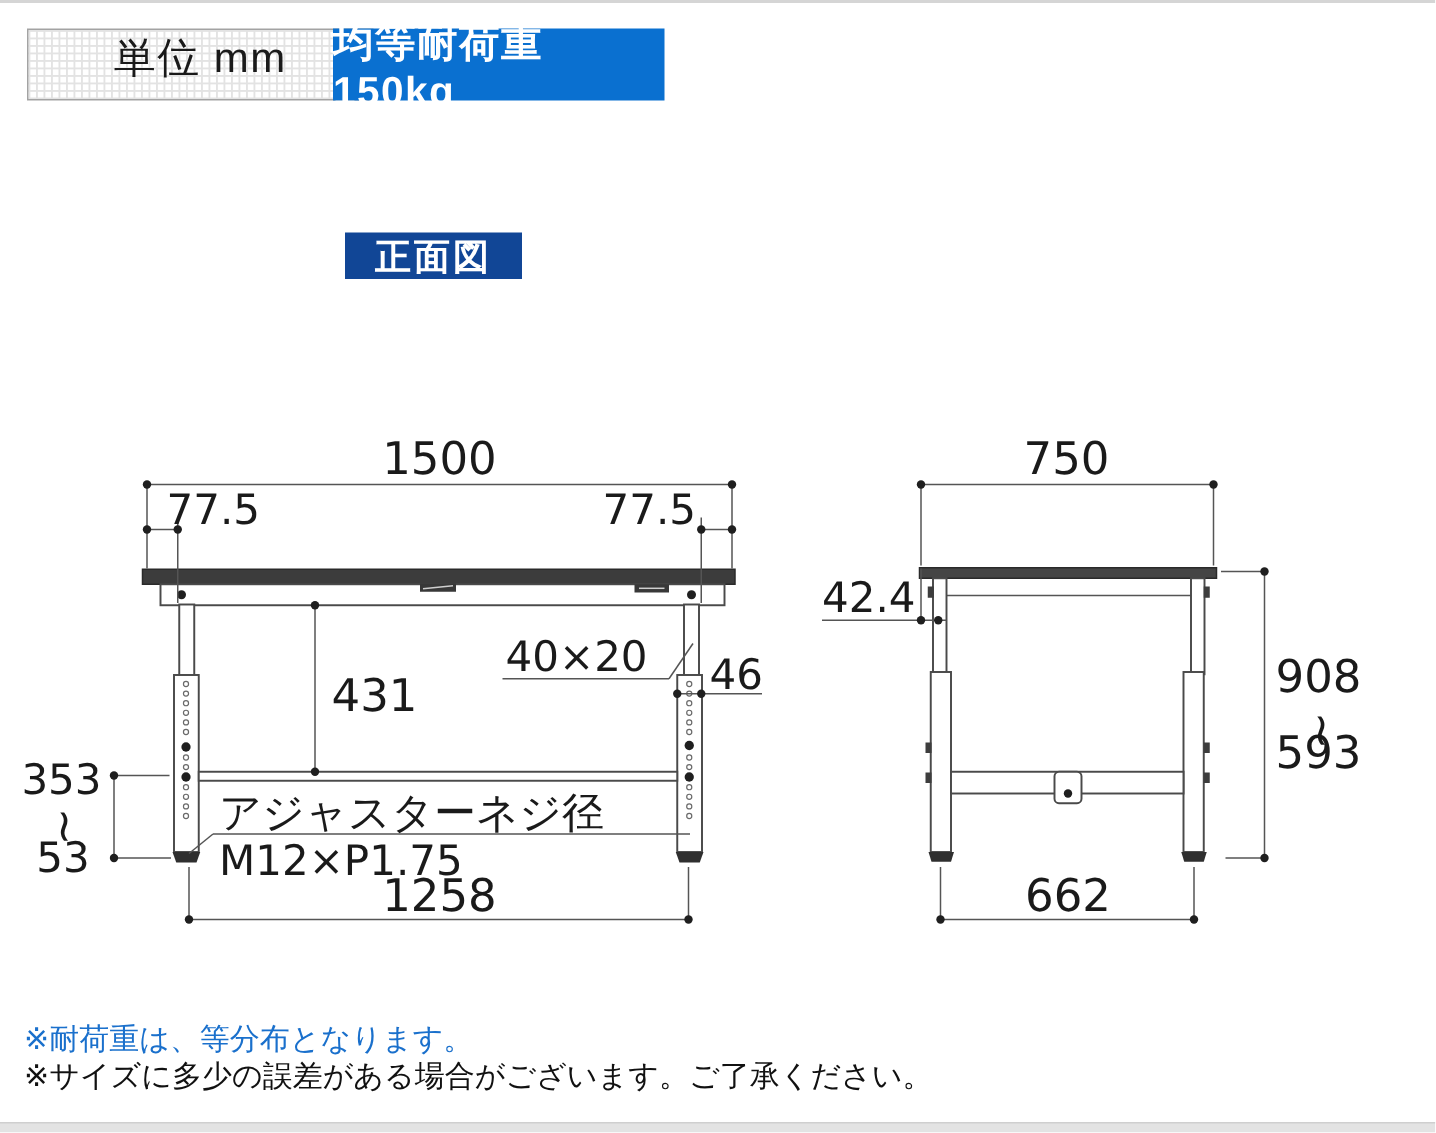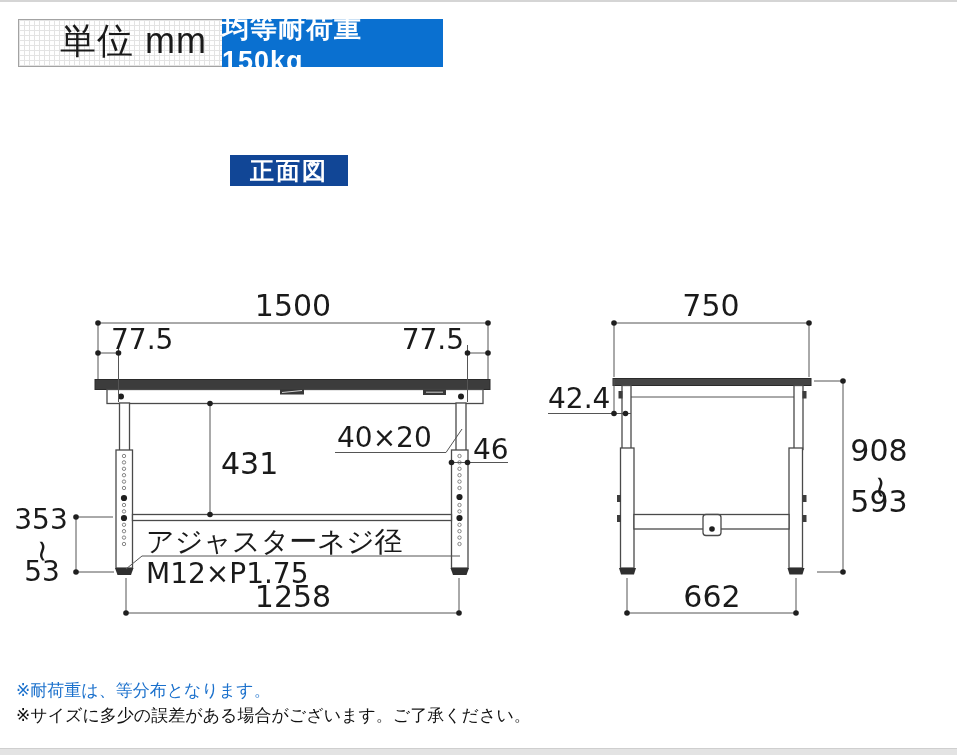--- a/index.html
+++ b/index.html
@@ -10,22 +10,22 @@
   .edge-top{position:absolute;left:0;top:0;width:957px;height:2px;background:#d5d5d5;}
   .edge-bottom{position:absolute;left:0;top:748px;width:957px;height:7px;background:#e3e3e3;border-top:1px solid #cfcfcf;}
 
   .unit-box{
     position:absolute;left:18px;top:19px;width:231px;height:48px;
     border:1px solid #a3a3a3;box-sizing:border-box;
     background-color:#fff;
     background-image:linear-gradient(#e3e3e3 1px, transparent 1px),
                      linear-gradient(90deg,#e3e3e3 1px, transparent 1px);
     background-size:5px 5px;
-    display:flex;align-items:flex-end;justify-content:center;
-    font-size:36px;color:#1a1a1a;letter-spacing:1px;
+    display:flex;align-items:flex-start;justify-content:center;
+    font-size:28px;color:#1a1a1a;letter-spacing:1px;
   }
   .load-badge{
     position:absolute;left:222px;top:19px;width:221px;height:48px;
     background:#0a70d0;color:#ffffff;font-weight:bold;font-size:27px;
     display:flex;align-items:center;justify-content:flex-end;letter-spacing:1px;
   }
   .view-title{
     position:absolute;height:31px;background:#114696;color:#ffffff;
     font-weight:bold;font-size:24px;display:flex;align-items:center;justify-content:center;
     letter-spacing:2px;
@@ -35,21 +35,21 @@
 
   .drawing-svg{position:absolute;left:0;top:0;}
   .dim{fill:#1a1a1a;font-family:"DejaVu Sans","Liberation Sans",sans-serif;}
   .jp{fill:#1a1a1a;font-family:"Liberation Sans","DejaVu Sans",sans-serif;}
   .ln{stroke:#555555;stroke-width:1;fill:none;}
   .struct{stroke:#4a4a4a;stroke-width:1.3;fill:#ffffff;}
   .dark{fill:#3c3c3c;stroke:#2a2a2a;stroke-width:1;}
   .dot{fill:#1f1f1f;stroke:none;}
   .hole{fill:#ffffff;stroke:#6a6a6a;stroke-width:0.8;}
 
-  .note{position:absolute;left:16px;font-size:17px;white-space:nowrap;}
+  .note{position:absolute;left:16px;font-size:20px;white-space:nowrap;}
   .note-blue{top:679px;color:#1a70cc;}
   .note-black{top:704px;color:#111111;}
 </style>
 </head>
 <body>
 
 <div class="page">
   <div class="edge-top"></div>
 
   <div class="unit-box">

